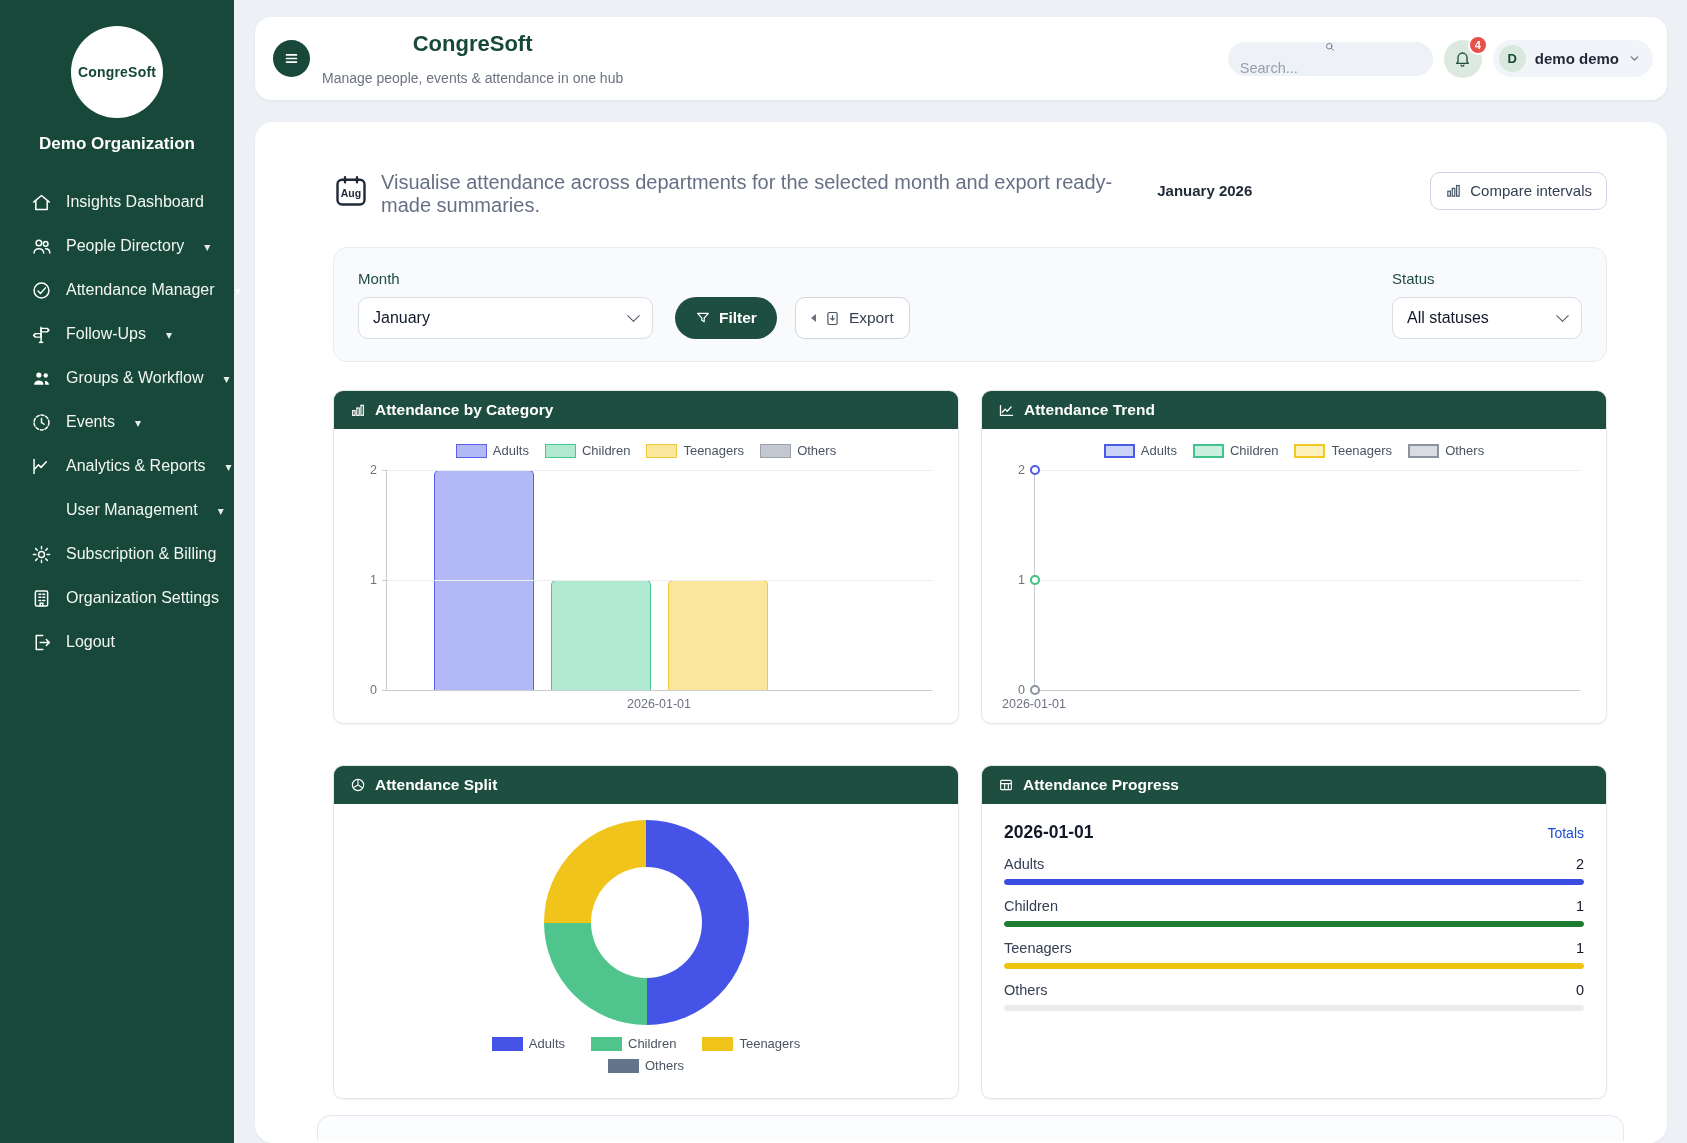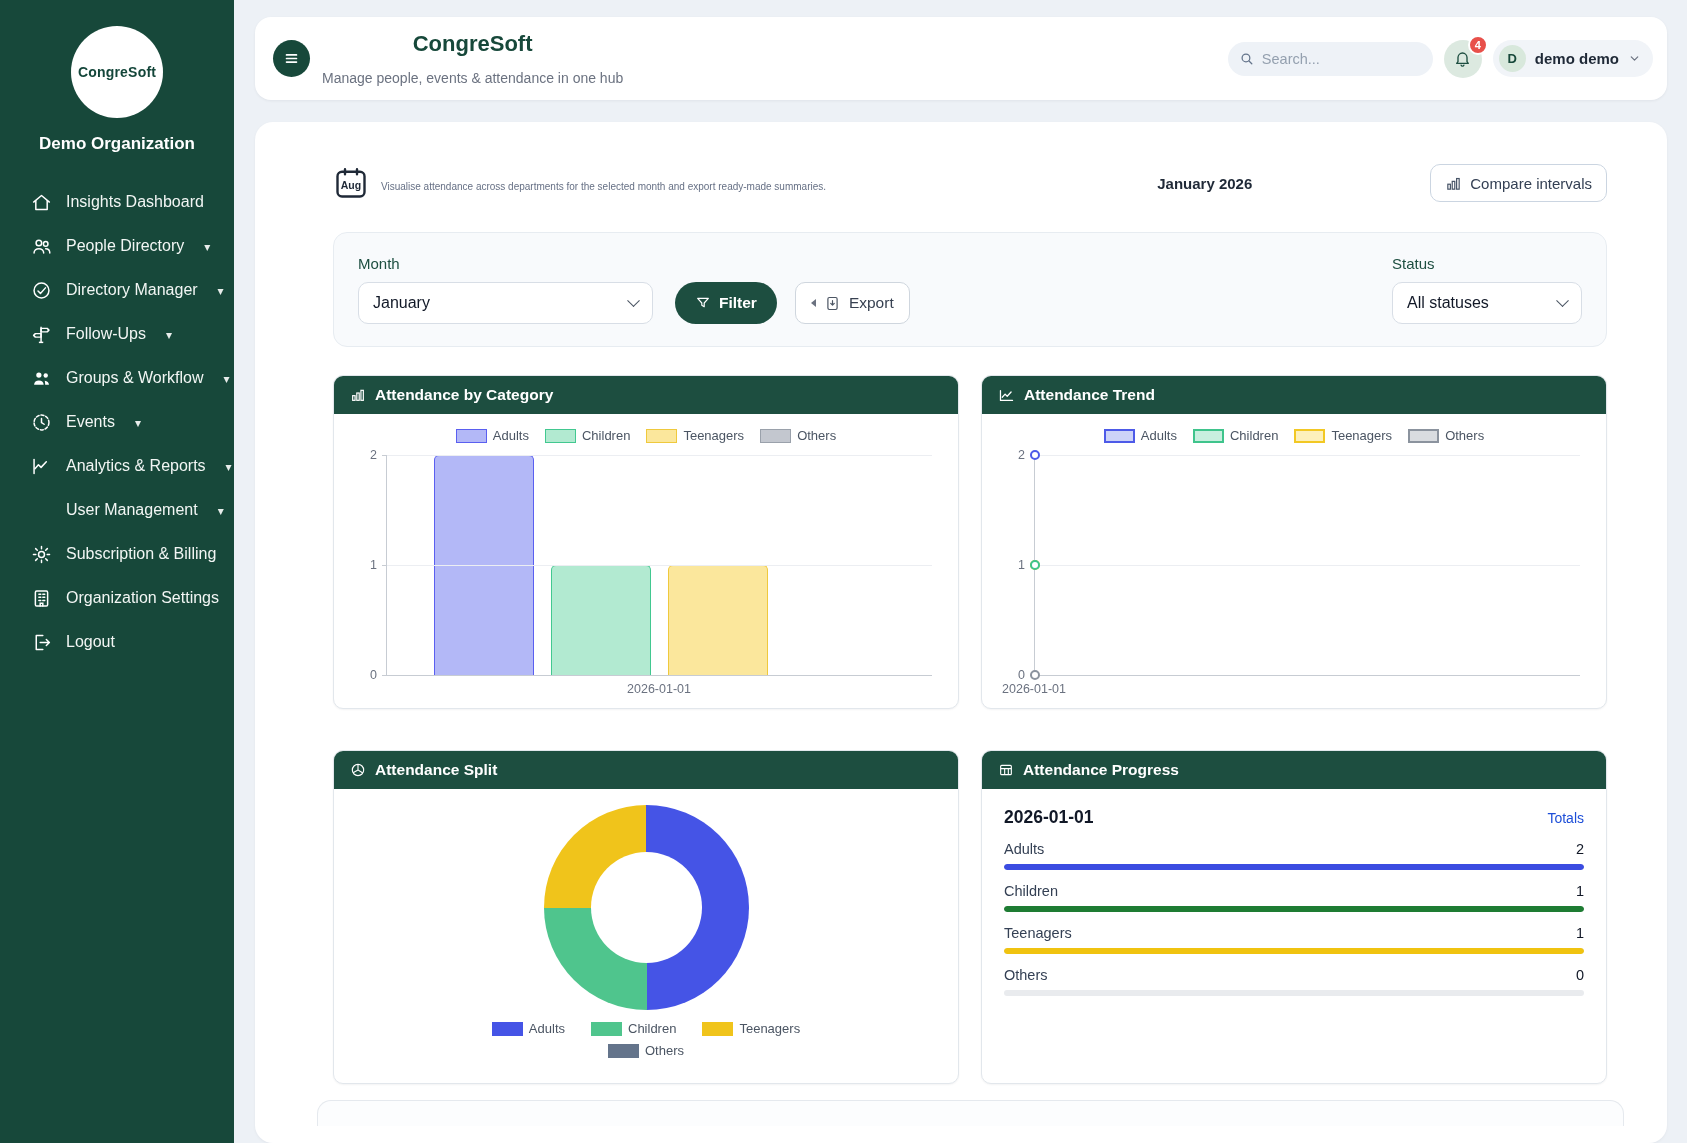--- a/index.html
+++ b/index.html
@@ -22,42 +22,42 @@
   .main { flex:1; display:flex; flex-direction:column; padding:17px 20px 0 21px; }
   .topbar { height:83px; flex:none; background:#fff; border-radius:16px; box-shadow:0 1px 3px rgba(16,24,40,.06);
             display:flex; align-items:center; padding:0 14px 0 18px; }
   .burger { width:37px; height:37px; border-radius:50%; background:#17483a; display:flex;
             align-items:center; justify-content:center; cursor:pointer; flex:none; }
   .brand-block { margin-left:12px; display:flex; flex-direction:column; align-items:center; }
   .brand-title { font-size:22px; font-weight:700; color:#17483a; }
   .brand-tag { font-size:14px; color:#6b7280; margin-top:13px; }
   .top-right { margin-left:auto; display:flex; align-items:center; gap:11px; }
   .search { width:205px; height:34px; border-radius:999px; background:#eef2f7; display:flex;
-            align-items:center; gap:8px; padding:0 12px; }
+            align-items:center; gap:8px; padding:0 12px;flex-direction:column; }
   .search input { border:none; outline:none; background:transparent; font-size:14.5px; color:#334155;
                   width:100%; font-family:inherit; }
   .search input::placeholder { color:#94a0af; }
   .bell-wrap { width:38px; height:38px; border-radius:50%; background:#dce9e0; position:relative;
                display:flex; align-items:center; justify-content:center; cursor:pointer; }
   .badge { position:absolute; top:-5px; right:-6px; min-width:20px; height:20px; border-radius:50%;
            background:#e8504a; color:#fff; font-size:11px; font-weight:700; display:flex;
            align-items:center; justify-content:center; border:2px solid #fff; }
   .user-chip { height:37px; border-radius:999px; background:#f1f4f8; display:flex; align-items:center;
                gap:9px; padding:0 12px 0 6px; cursor:pointer; }
   .avatar { width:27px; height:27px; border-radius:50%; background:#d8e8dc; color:#17483a;
             font-weight:700; font-size:13px; display:flex; align-items:center; justify-content:center; }
   .user-name { font-size:15px; color:#1f2937; font-weight:700; }
 
   
   .content { margin-top:22px; background:#fff; border-radius:18px; flex:1;
              padding:42px 60px 0 78px; box-shadow:0 1px 3px rgba(16,24,40,.05); overflow:hidden; }
   .title-row { display:flex; align-items:center; }
   .cal-icon { width:36px; height:36px; flex:none; margin-right:12px; }
   .report-title { font-size:29px; font-weight:700; color:#101828; letter-spacing:-.2px; }
-  .report-sub { font-size:10px; color:#667085; margin-top:7px;text-align:center; }
+  .report-sub { font-size:20px; color:#667085; margin-top:7px; }
   .period { margin-left:auto; font-size:15px; font-weight:700; color:#1f2937; white-space:nowrap; }
   .compare-btn { margin-left:178px; height:38px; border:1px solid #cbd5e1; border-radius:10px;
                  background:#fff; display:flex; align-items:center; gap:8px; padding:0 14px;
                  font-size:15px; color:#344054; cursor:pointer; white-space:nowrap; }
 
   
   .filter-panel { margin-top:30px; background:#f8fafc; border:1px solid #e7ecf1; border-radius:14px;
                   padding:22px 24px; display:flex; align-items:flex-end; gap:18px; }
   .f-col { display:flex; flex-direction:column; }
   .f-label { font-size:15px; font-weight:400; color:#1d4e40; margin-bottom:10px; }
@@ -152,21 +152,21 @@
       <span class="nav-label">People Directory</span>
       <span class="caret"></span>
     </div>
     <div class="nav-item">
       <span class="nav-ico">
           <svg viewBox="0 0 24 24" fill="none" stroke="#fff" stroke-width="1.7" stroke-linecap="round" stroke-linejoin="round">
             <circle cx="12" cy="12" r="8.5"></circle>
             <path d="M8 12.5l2.8 2.8L16.5 9"></path>
           </svg>
         </span>
-      <span class="nav-label">Directory Manager</span>
+      <span class="nav-label">Attendance Manager</span>
       <span class="caret"></span>
     </div>
     <div class="nav-item">
       <span class="nav-ico">
           <svg viewBox="0 0 24 24" fill="none" stroke="#fff" stroke-width="1.7" stroke-linejoin="round">
             <path d="M11.5 3v18"></path>
             <path d="M11.5 5h7l2 2-2 2h-7z"></path>
             <path d="M11.5 11H5L3 13l2 2h6.5z"></path>
             <path d="M9 21h5"></path>
           </svg>

